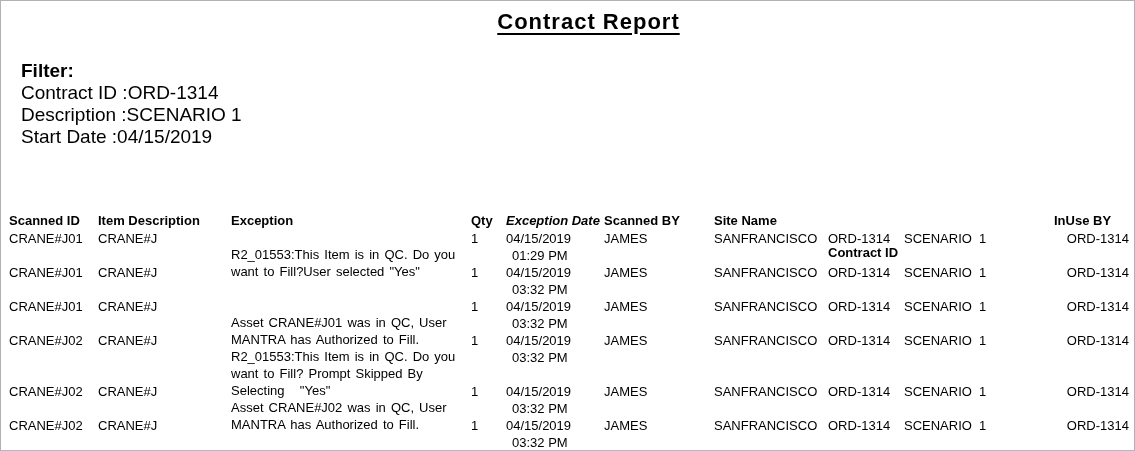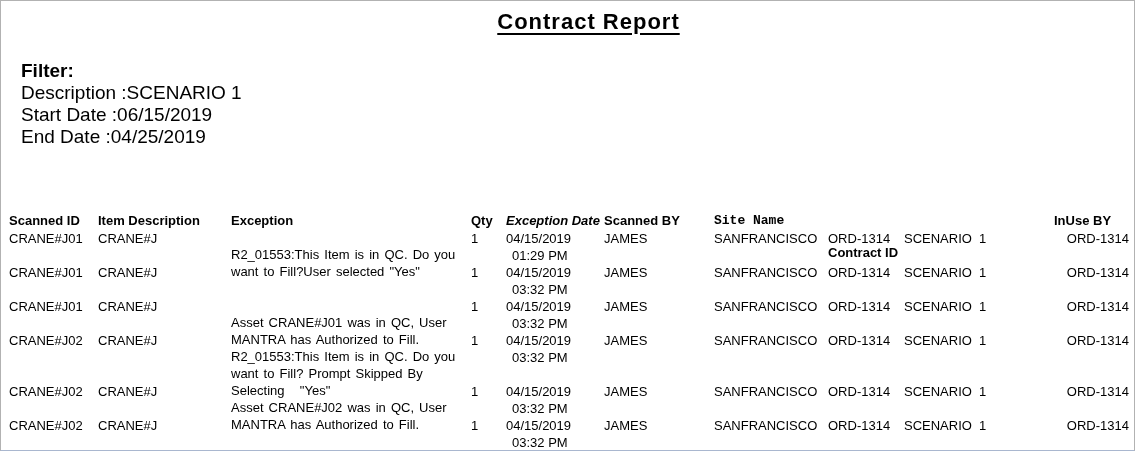--- a/index.html
+++ b/index.html
@@ -63,34 +63,34 @@
   .cell-exception_date .line2 { margin-left: 6px; }
 </style>
 </head>
 <body>
 
 <div class="page" id="page" style="background: rgb(255, 255, 255); color: rgb(0, 0, 0); border-color: rgb(178, 178, 178) rgb(178, 178, 178) rgb(169, 183, 207);">
   <div class="title">Contract Report</div>
 
   <div class="filter">
     <div class="flabel">Filter:</div>
+    <div class="fline">Contract ID :ORD-1314</div>
     <div class="fline">Description :SCENARIO 1</div>
-    <div class="fline">Start Date :06/15/2019</div>
-    <div class="fline">End Date :04/25/2019</div>
+    <div class="fline">Start Date :04/15/2019</div>
   </div>
 
   <div class="rtable" id="rtable">
     <div class="thead" id="thead">
         <div class="cell" style="left: 8px; width: 86px;">Scanned ID</div>
         <div class="cell" style="left: 230px; width: 240px;">Exception</div>
         <div class="cell" style="left: 97px; width: 130px;">Item Description</div>
         <div class="cell" style="left: 470px; width: 30px;">Qty</div>
         <div class="cell" style="left: 505px; width: 96px; font-style: italic;">Exception Date</div>
         <div class="cell" style="left: 603px; width: 106px;">Scanned BY</div>
-        <div class="cell" style="left: 713px; width: 112px; font-family: Liberation Mono, monospace;">Site Name</div>
+        <div class="cell" style="left: 713px; width: 112px;">Site Name</div>
         <div class="cell" style="left: 827px; width: 74px; margin-top: 32px;">Contract ID</div>
         <div class="cell" style="left: 1053px; width: 75px;">InUse BY</div>
       </div>
     <div id="tbody">
         <div class="trow" style="height: 34px;">
           <div class="cell cell-scanned_id" style="left: 8px; width: 86px;">CRANE#J01</div>
           <div class="cell cell-item_description" style="left: 97px; width: 130px;">CRANE#J</div>
           <div class="cell cell-exception" style="left: 230px; width: 240px;"><div class="line1">R2_01553:This Item is in QC. Do you</div><div class="line2">want to Fill?User selected "Yes"</div></div>
           <div class="cell cell-qty" style="left: 470px; width: 30px;">1</div>
           <div class="cell cell-exception_date" style="left: 505px; width: 96px;"><div class="line1">04/15/2019</div><div class="line2">01:29 PM</div></div>

